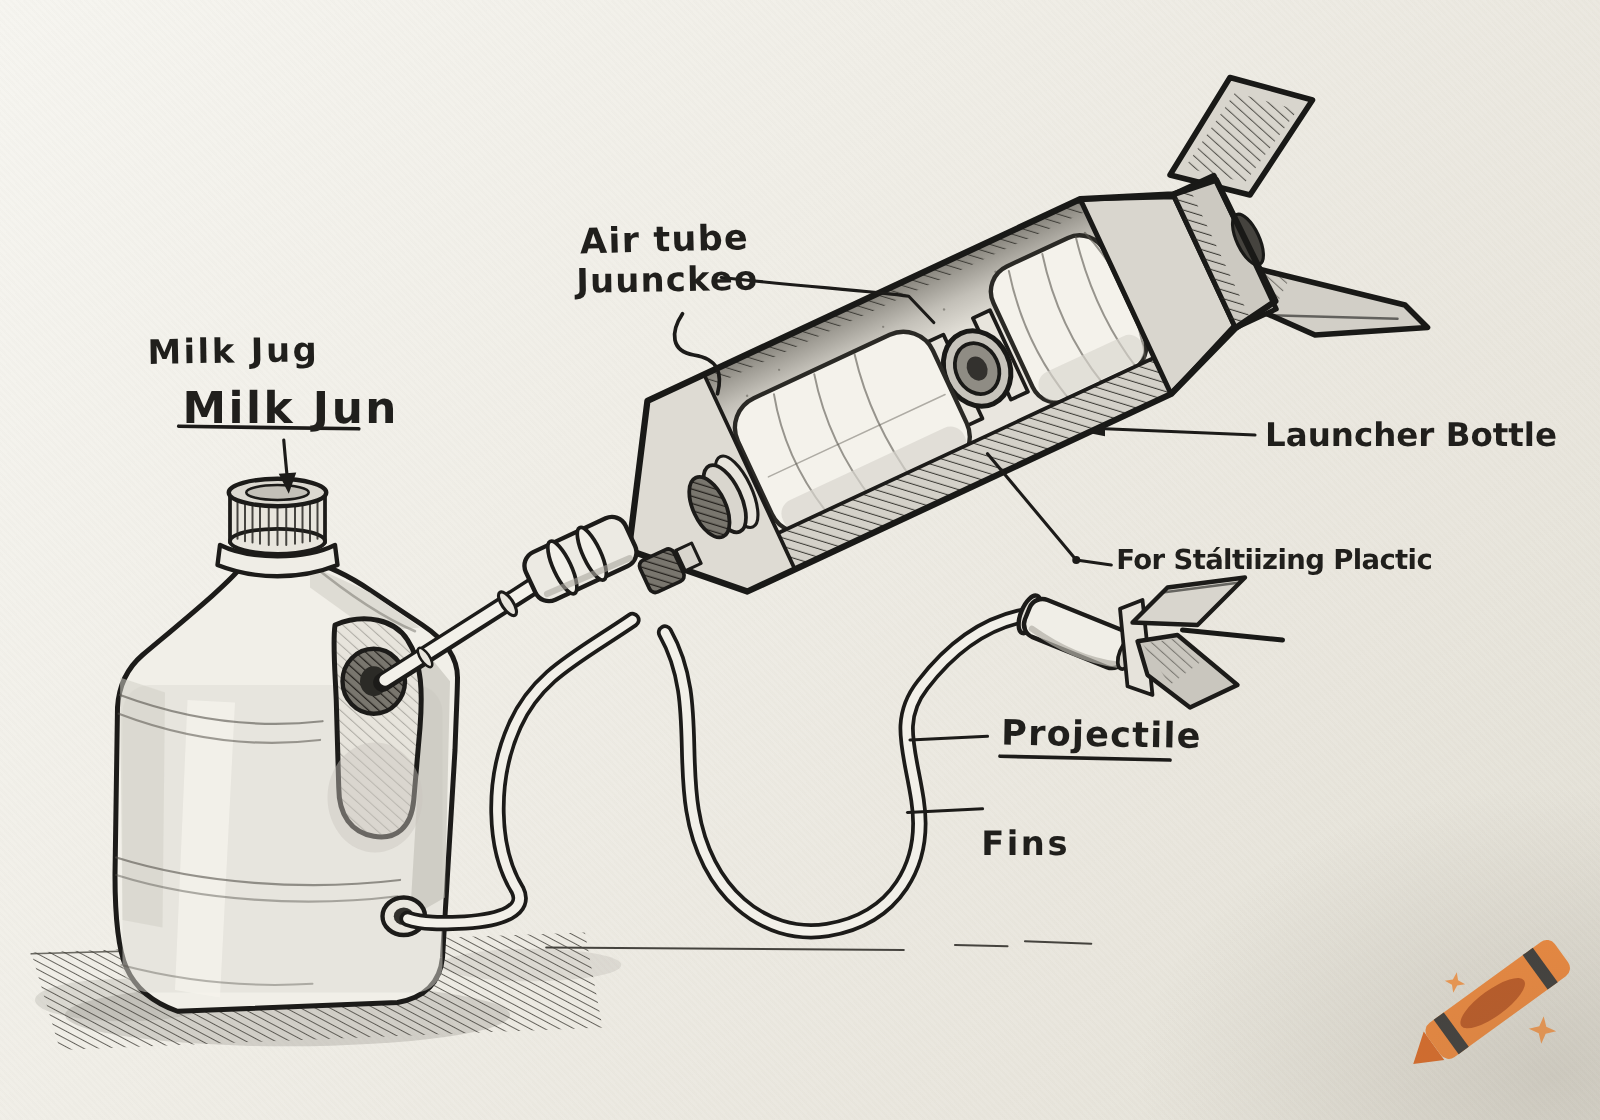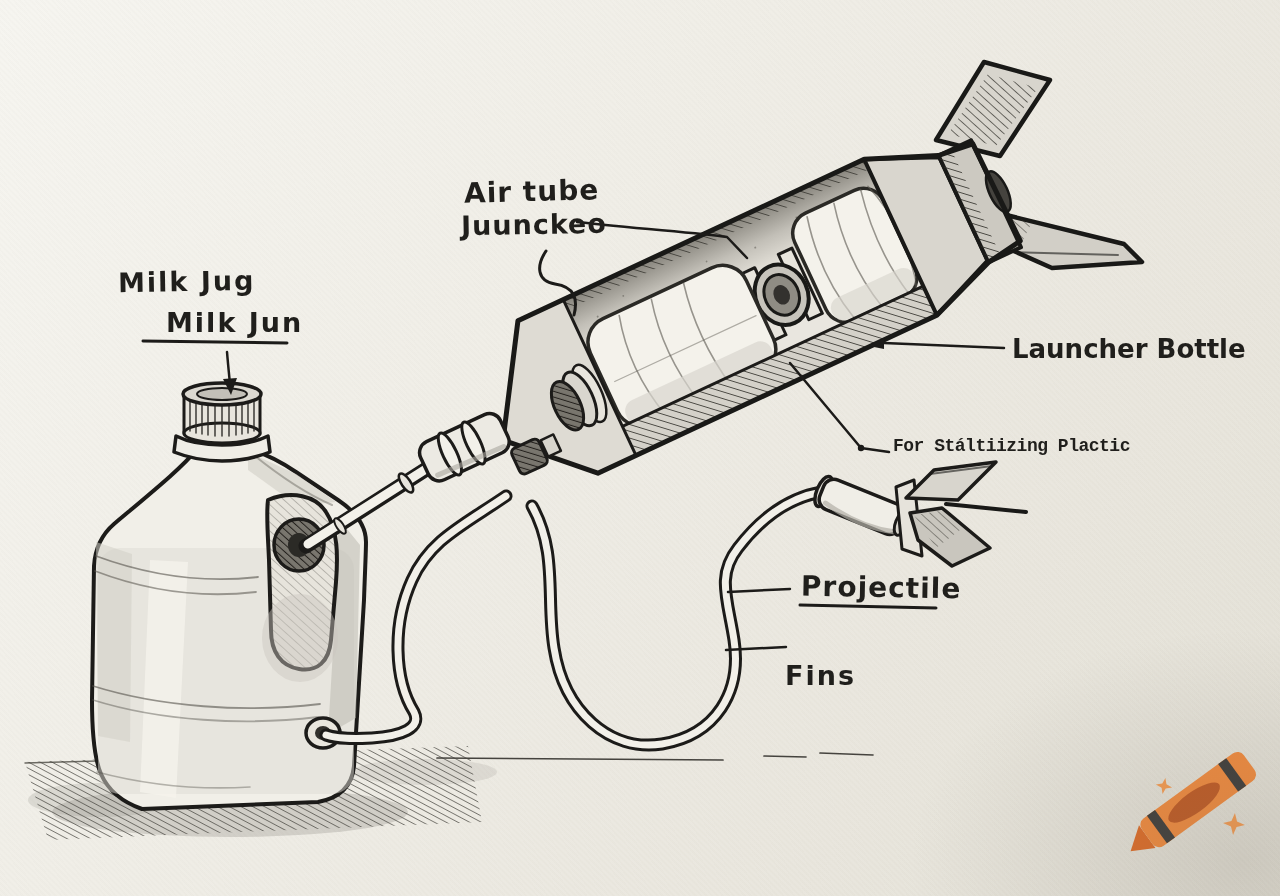--- a/index.html
+++ b/index.html
@@ -270,19 +270,19 @@
       <ellipse cx="-6" cy="0" rx="31" ry="10.5" fill="#BF5A24"></ellipse>
     </g>
     <path transform="translate(1164,786) scale(0.75) rotate(10)" d="M0,-11 L2.8,-2.8 L11,0 L2.8,2.8 L0,11 L-2.8,2.8 L-11,0 L-2.8,-2.8 Z" fill="#F49B52"></path>
     <path transform="translate(1234,824) rotate(5)" d="M0,-11 L2.8,-2.8 L11,0 L2.8,2.8 L0,11 L-2.8,2.8 L-11,0 L-2.8,-2.8 Z" fill="#F49B52"></path>
   </g>
 </svg>
 
 <div class="lbl" style="left:464px;top:175px;font-size:28px;transform:rotate(-1.5deg);">Air tube</div>
 <div class="lbl" style="left:461px;top:209px;font-size:27px;transform:rotate(-1deg);">Juunckeo</div>
 <div class="lbl" style="left:118px;top:266px;font-size:27px;letter-spacing:2px;transform:rotate(-1deg);">Milk Jug</div>
-<div class="lbl" style="left:166px;top:307px;font-size:27px;letter-spacing:2px;">Milk Jun</div>
+<div class="lbl" style="left:146px;top:307px;font-size:35px;letter-spacing:2px;">Milk Jun</div>
 <div class="lbl" style="left:1012px;top:334px;font-size:26px;letter-spacing:0px;">Launcher Bottle</div>
-<div class="lbl" style="left:893px;top:436px;font-size:18px;letter-spacing:-0.5px;font-family:Liberation Mono, monospace;">For Stáltiizing Plactic</div>
+<div class="lbl" style="left:893px;top:436px;font-size:22px;letter-spacing:-0.5px;">For Stáltiizing Plactic</div>
 <div class="lbl" style="left:801px;top:571px;font-size:28px;transform:rotate(1deg);">Projectile</div>
 <div class="lbl" style="left:785px;top:660px;font-size:27px;letter-spacing:2px;">Fins</div>
 
 </div>
 
 </body></html>

